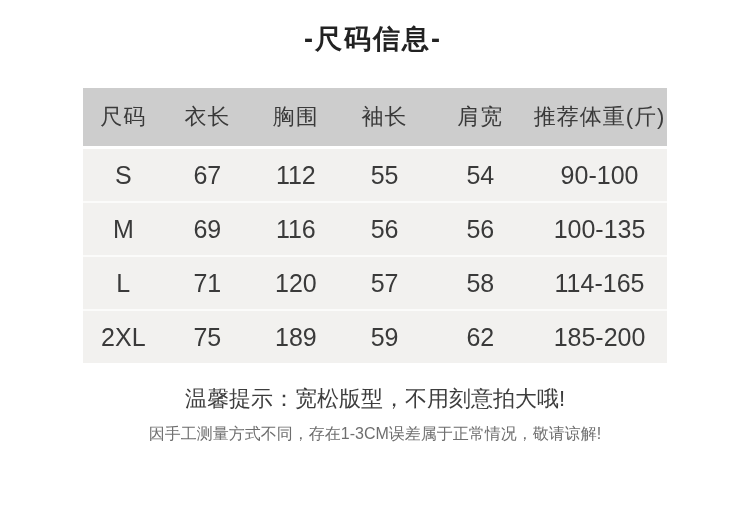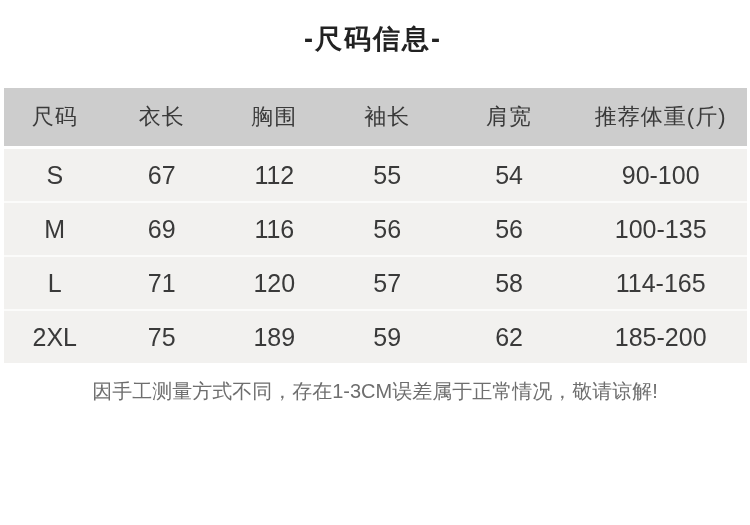--- a/index.html
+++ b/index.html
@@ -22,21 +22,21 @@
   .title {
     margin: 26px 4px 0 0;
     text-align: center;
     font-size: 27px;
     line-height: 27px;
     font-weight: 700;
     color: #222222;
     letter-spacing: 2px;
   }
   .size-table {
-    width: 743px;
+    width: 584px;
     margin: 35px auto 0 auto;
     border-collapse: collapse;
     table-layout: fixed;
   }
   .size-table thead th {
     background: #cdcdcd;
     height: 58px;
     font-size: 22px;
     font-weight: 400;
     color: #3a3a3a;
@@ -63,23 +63,23 @@
   }
   .note-tip {
     margin: 23px 0 0 0;
     text-align: center;
     font-size: 22px;
     line-height: 26px;
     color: #3d3d3d;
     font-weight: 400;
   }
   .note-disclaimer {
-    margin: 16px 0 0 0;
+    margin: 10px 0 0 0;
     text-align: center;
-    font-size: 20px;
+    font-size: 16px;
     line-height: 24px;
     color: #6e6e6e;
     font-weight: 400;
   }
 </style>
 </head>
 <body>
 
 <div class="page">
 
@@ -133,16 +133,17 @@
           <td>2XL</td>
           <td>75</td>
           <td>189</td>
           <td>59</td>
           <td>62</td>
           <td>185-200</td>
         </tr>
       </tbody>
   </table>
 
+  <p class="note-tip">温馨提示：宽松版型，不用刻意拍大哦!</p>
 
   <p class="note-disclaimer">因手工测量方式不同，存在1-3CM误差属于正常情况，敬请谅解!</p>
 
 </div>
 
 </body></html>

